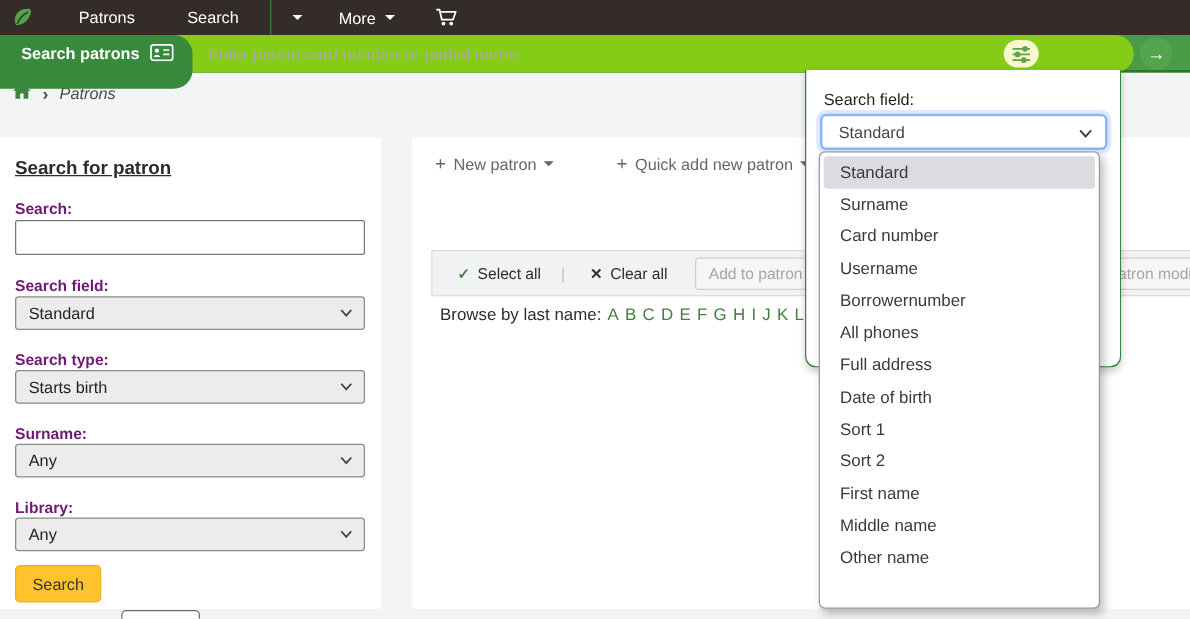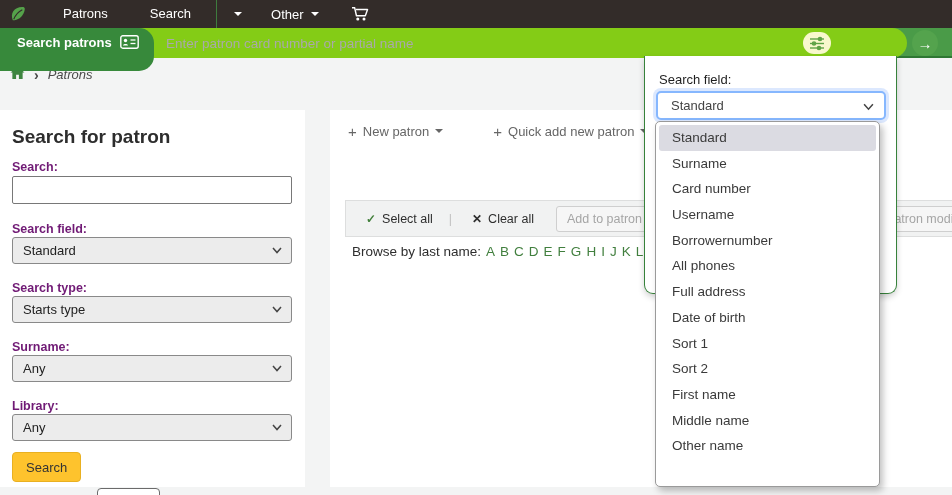--- a/index.html
+++ b/index.html
@@ -25,21 +25,21 @@
   .filter-btn { position:absolute; right:76px; top:4px; width:28px; height:22px; background:#f8f8cd; border-radius:11px; display:flex; align-items:center; justify-content:center; cursor:pointer; }
   .go-btn { position:absolute; right:14px; top:2px; width:26px; height:26px; background:#54a34d; border-radius:50%; color:#fff; font-size:15px; font-weight:bold; display:flex; align-items:center; justify-content:center; cursor:pointer; }
 
   
   .breadcrumb { position:absolute; top:66px; left:10px; display:flex; align-items:center; gap:9px; font-size:13px; color:#4a4a4a; }
   .crumb-sep { font-size:14px; font-weight:bold; color:#4a4a4a; }
   .crumb-current { font-style:italic; color:#4a4a4a; }
 
   
   .sidebar { position:absolute; left:0; top:110px; width:305px; height:377px; background:#fff; }
-  .sidebar h1 { position:absolute; left:12px; top:16px; font-size:19px; color:#2d2d2d; }
+  .sidebar h1 { position:absolute; left:12px; top:16px; font-size:15px; color:#2d2d2d;text-decoration:underline; }
   .f-label { position:absolute; left:12px; font-size:12.5px; font-weight:bold; color:#701a75; }
   .text-input { position:absolute; left:12px; width:280px; height:28px; border:1px solid #787878; border-radius:2px; background:#fff; font-size:13px; padding:0 8px; font-family:"Liberation Sans", sans-serif; }
   .kselect { position:absolute; left:12px; width:280px; height:27px; background:#ececec; border:1px solid #898989; border-radius:3px; font-size:13px; color:#222; line-height:25px; padding:0 28px 0 10px; cursor:pointer; }
   .kselect svg { position:absolute; right:9px; top:9px; }
   .btn-row { position:absolute; left:12px; top:342px; display:flex; gap:16px; }
   .btn-search { background:#fec32d; border:1px solid #e9b021; border-radius:4px; height:30px; padding:0 13px; font-size:13px; color:#343434; cursor:pointer; font-family:"Liberation Sans", sans-serif; }
   .btn-clear { background:#fff; border:1px solid #6b6b6b; border-radius:4px; height:30px; padding:0 15px; font-size:13px; color:#333; cursor:pointer; font-family:"Liberation Sans", sans-serif;margin-top:36px; }
 
   
   .main { position:absolute; left:330px; top:110px; width:622px; height:377px; background:#fff; }
@@ -83,21 +83,21 @@
     </span>
     <span id="nav-links" style="display:flex;">
         <span class="nav-link">Patrons</span>
         <span class="nav-link">Search</span>
       </span>
     <span class="nav-divider"></span>
     <span class="nav-caret-item">
         <span class="caret"></span>
       </span>
     <span class="nav-more">
-      <span>Other</span>
+      <span>More</span>
       <span class="caret"></span>
     </span>
     <span class="nav-cart">
       <svg width="18" height="16" viewBox="0 0 20 18">
           <path d="M1,2 h3 l2,9 h10 l2.5,-7 h-13" fill="none" stroke="#fff" stroke-width="1.6" stroke-linejoin="round"></path>
           <circle cx="7.5" cy="14.5" r="1.7" fill="#fff"></circle>
           <circle cx="14.5" cy="14.5" r="1.7" fill="#fff"></circle>
         </svg>
     </span>
   </div>
@@ -147,21 +147,21 @@
     <input class="text-input" style="top: 66px;" value="">
     <span class="f-label" style="top:112px;">Search field:</span>
     <div class="kselect" style="top:127px;">
       <span>Standard</span>
       <svg width="10" height="7" viewBox="0 0 10 7">
           <polyline points="1,1 5,5.5 9,1" fill="none" stroke="#444" stroke-width="1.5"></polyline>
         </svg>
     </div>
     <span class="f-label" style="top:171px;">Search type:</span>
     <div class="kselect" style="top:186px;">
-      <span>Starts type</span>
+      <span>Starts birth</span>
       <svg width="10" height="7" viewBox="0 0 10 7">
           <polyline points="1,1 5,5.5 9,1" fill="none" stroke="#444" stroke-width="1.5"></polyline>
         </svg>
     </div>
     <span class="f-label" style="top:230px;">Surname:</span>
     <div class="kselect" style="top:245px;">
       <span>Any</span>
       <svg width="10" height="7" viewBox="0 0 10 7">
           <polyline points="1,1 5,5.5 9,1" fill="none" stroke="#444" stroke-width="1.5"></polyline>
         </svg>

